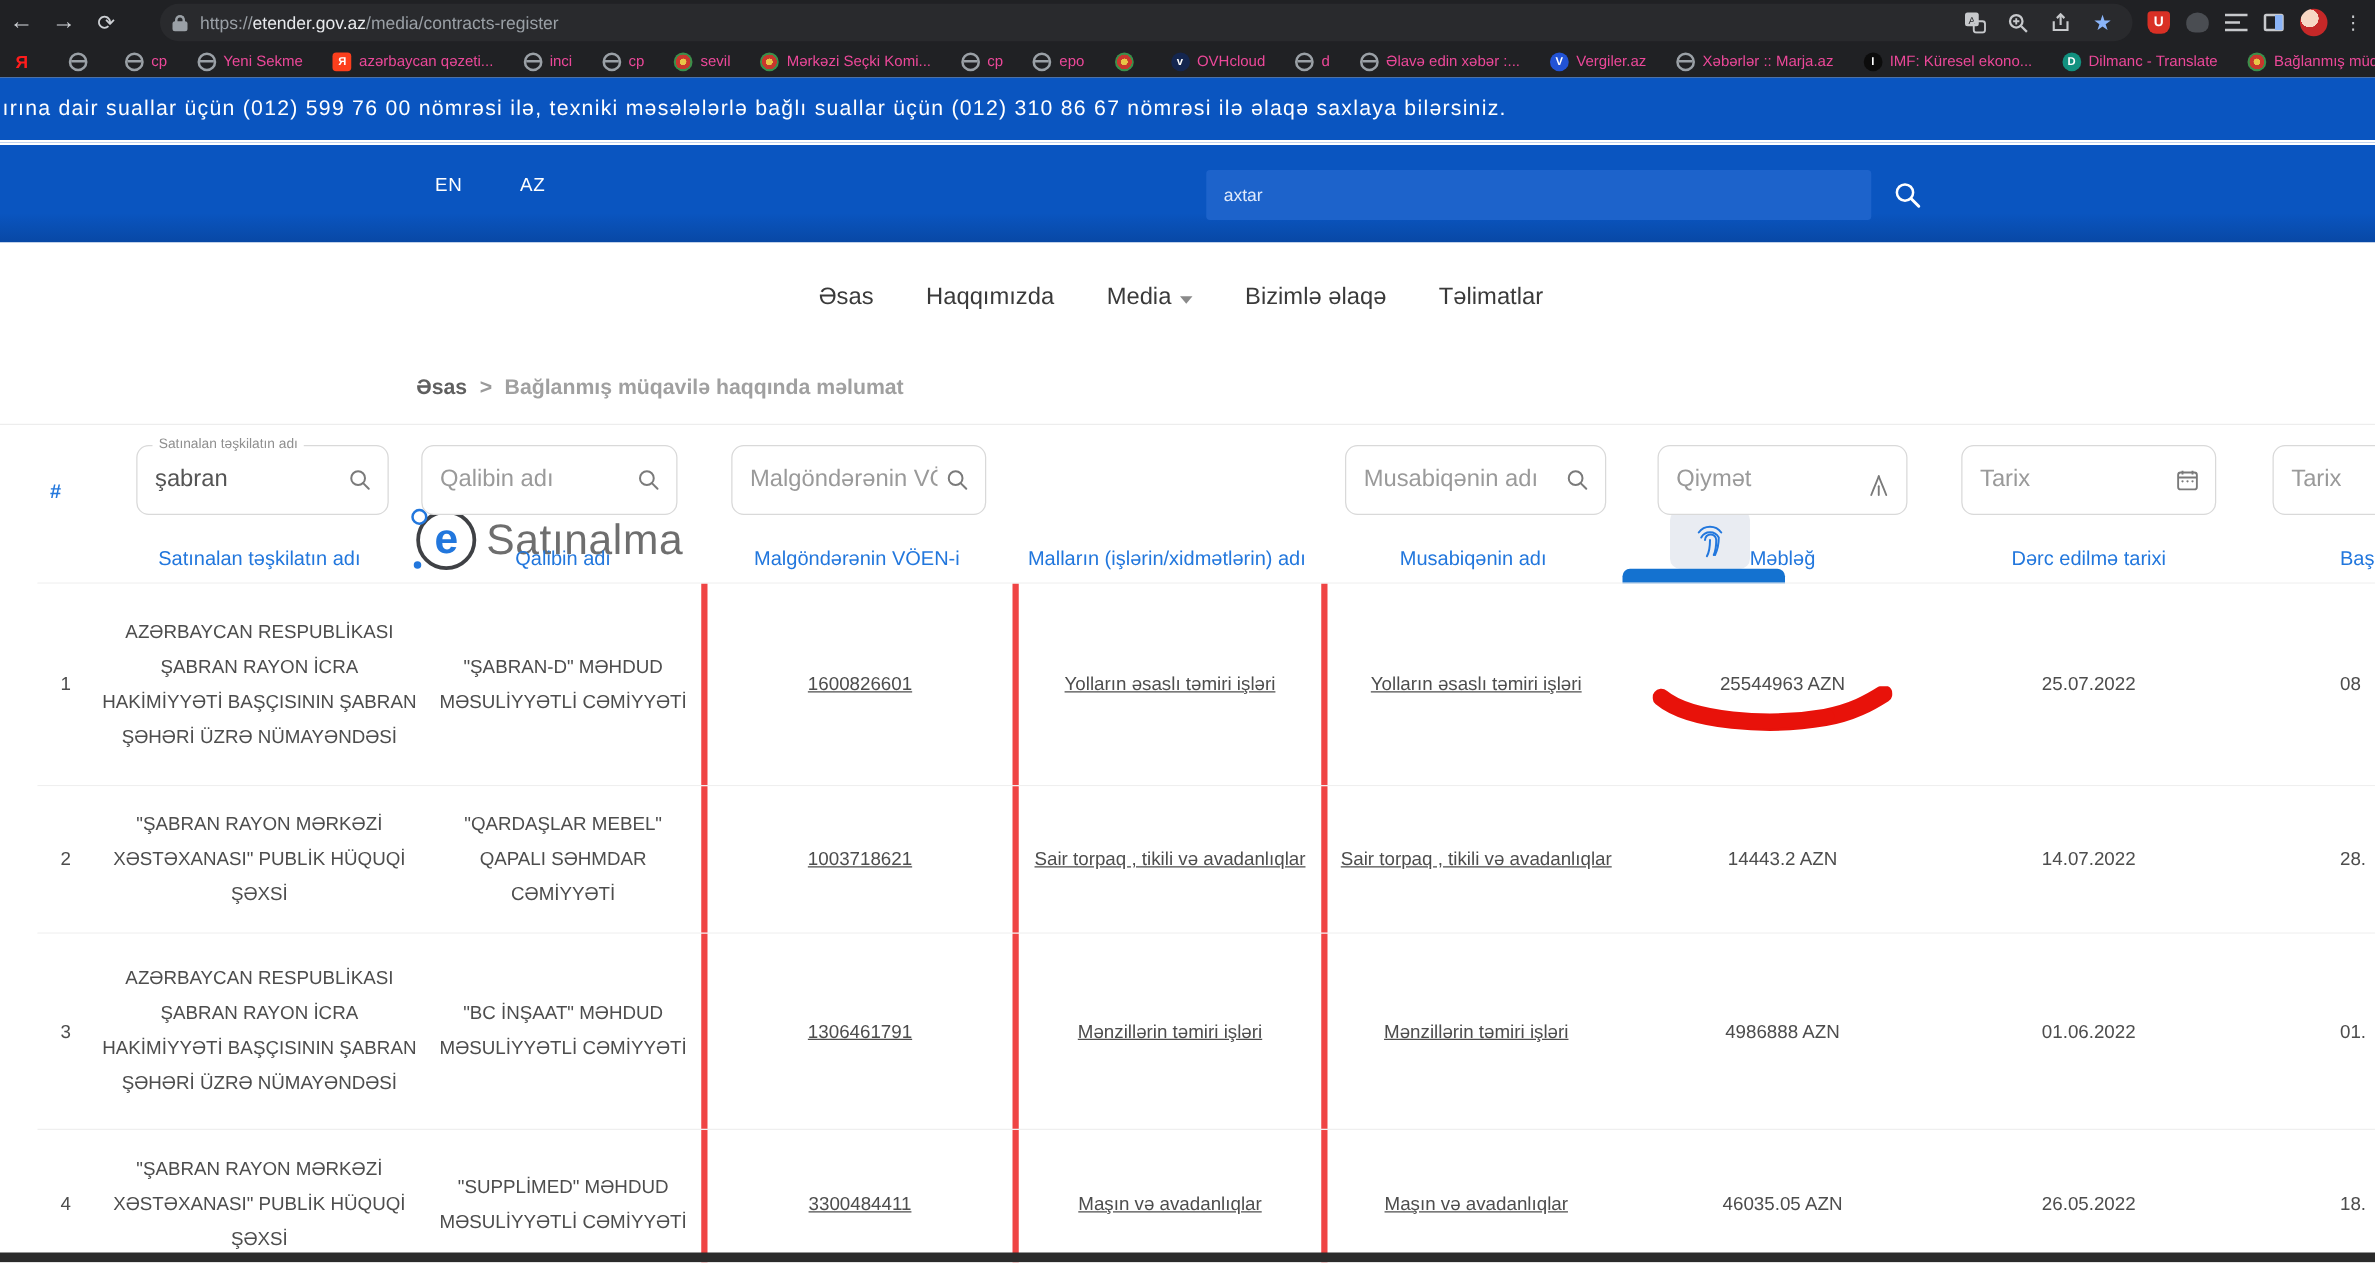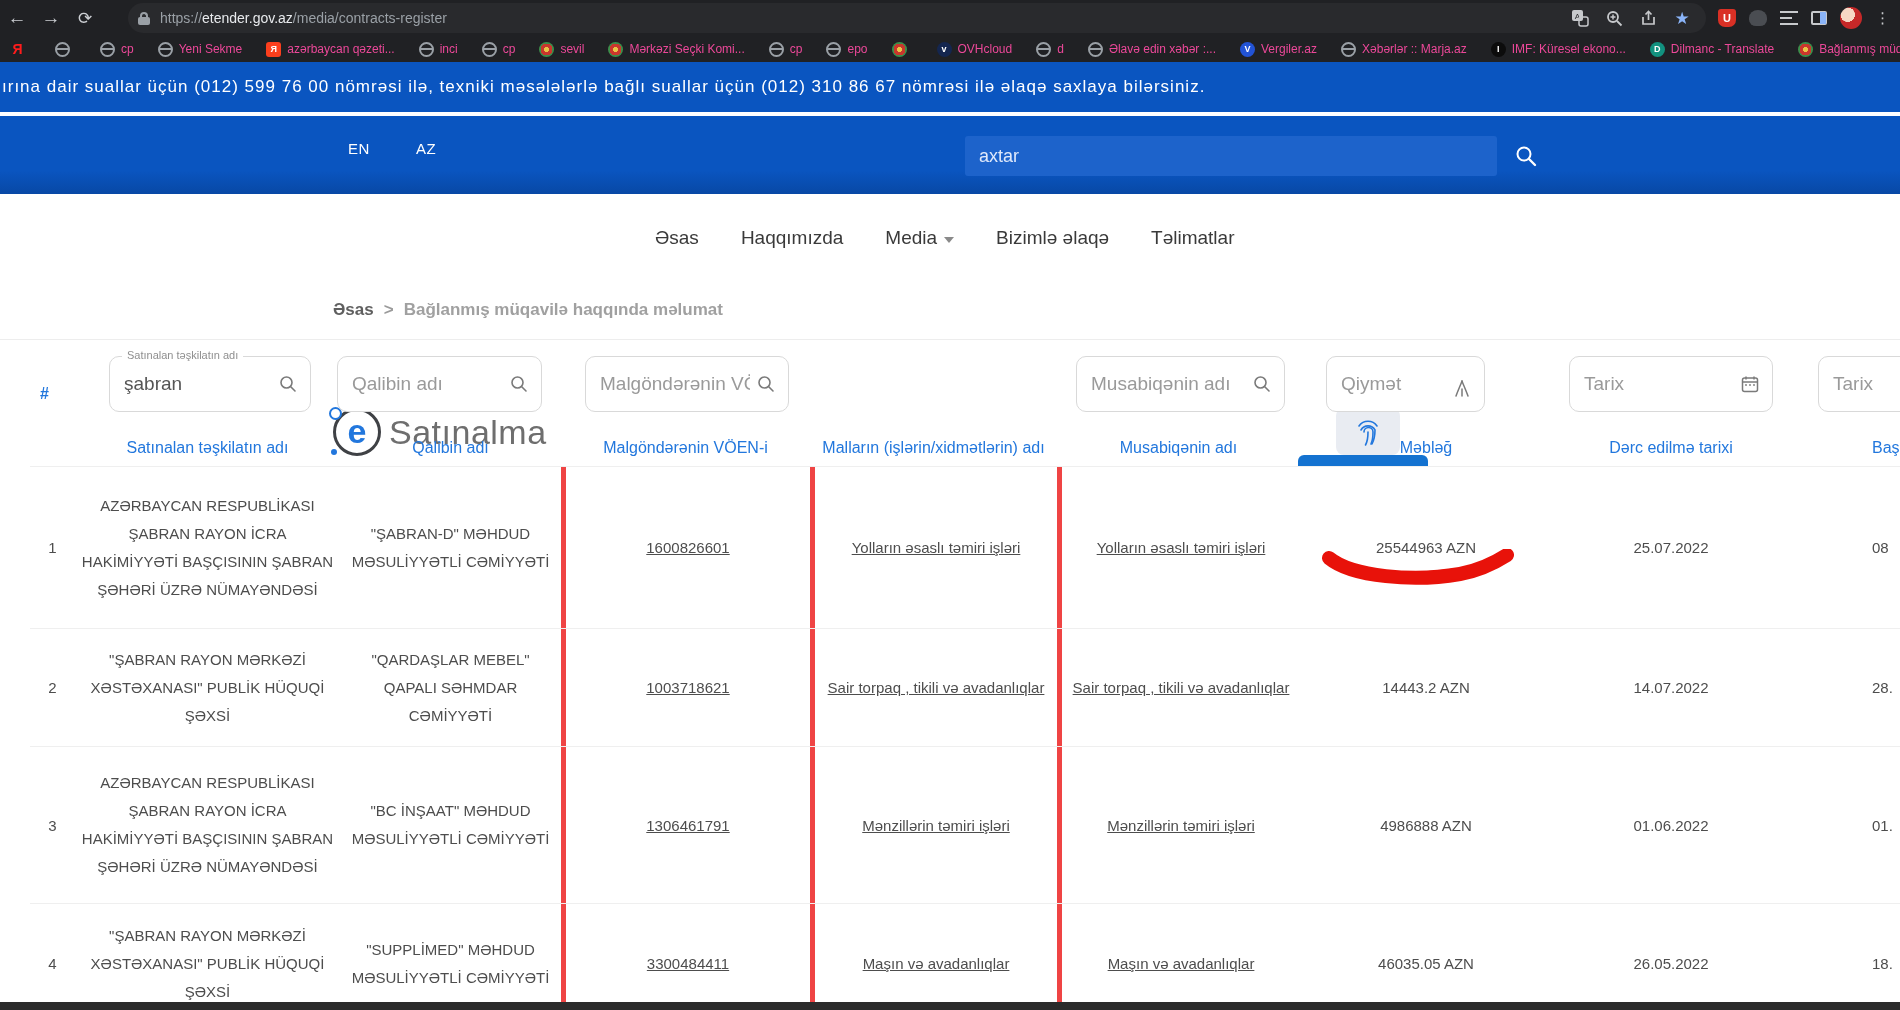--- a/index.html
+++ b/index.html
@@ -46,21 +46,21 @@
   .bmi-imf::before{content:"I";}
   .bmi-dilmanc{background:#12917f;}
   .bmi-dilmanc::before{content:"D";}
 
   
   .phonebar{position:absolute;left:0;top:62px;width:1900px;height:52px;background:#0a55c0;border-bottom:2px solid #fff;display:flex;align-items:center;overflow:hidden;}
   .phonebar span{color:#fff;font-size:17px;letter-spacing:1px;white-space:nowrap;padding-left:2px;}
   .band{position:absolute;left:0;top:116px;width:1900px;height:78px;background:linear-gradient(#0a55c0 70%,#0848a5 100%);}
   .lang{position:absolute;top:24px;color:#fff;font-size:15px;letter-spacing:.5px;cursor:pointer;}
   .searchbox{position:absolute;left:965px;top:20px;width:532px;height:40px;background:#1d63cb;border-radius:3px;display:flex;align-items:center;}
-  .searchbox input{background:transparent;border:none;outline:none;color:#fef9c3;font-size:18px;padding:0 14px;width:100%;}
+  .searchbox input{background:transparent;border:none;outline:none;color:#fef9c3;font-size:14px;padding:0 14px;width:100%;}
   .searchbox input::placeholder{color:#dfe9fb;opacity:1;}
   .band .mag{position:absolute;left:1514px;top:28px;}
 
   
   .sitehead{position:absolute;left:0;top:194px;width:1900px;height:88px;background:#fff;display:flex;align-items:center;}
   .logo{position:absolute;left:333px;top:214px;display:flex;align-items:center;cursor:pointer;}
   .logo .ring{width:48px;height:48px;border:3px solid #3f4145;border-radius:50%;display:flex;align-items:center;justify-content:center;position:relative;background:#fff;}
   .logo .ring::before{content:"";position:absolute;left:-7px;top:-4px;width:9px;height:9px;border:2.5px solid #2277dd;border-radius:50%;background:#fff;}
   .logo .ring::after{content:"";position:absolute;left:-5px;bottom:-2px;width:6px;height:6px;background:#2277dd;border-radius:50%;}
   .logo .e{color:#2277dd;font-size:34px;font-weight:bold;line-height:1;margin-top:-3px;}
@@ -338,21 +338,21 @@
   <div class="fbox" style="left:1076px;width:209px;">
     <input type="text" placeholder="Musabiqənin adı" style="">
     <span class="ficon">
         <svg width="20" height="20" viewBox="0 0 20 20">
           <circle cx="8.5" cy="8.5" r="5.5" fill="none" stroke="#7a7a7a" stroke-width="1.6"></circle>
           <line x1="12.5" y1="12.5" x2="17" y2="17" stroke="#7a7a7a" stroke-width="1.6" stroke-linecap="round"></line>
         </svg>
       </span>
   </div>
 
-  <div class="fbox" style="left:1326px;width:159px;">
+  <div class="fbox" style="left:1326px;width:200px;">
     <input type="text" placeholder="Qiymət" style="">
     <span class="ficon" style="margin-top:8px;">
         <svg width="20" height="20" viewBox="0 0 20 20">
           <g fill="none" stroke="#7a7a7a" stroke-width="1.5" stroke-linecap="round">
             <path d="M4 18 C7 10 9 6 10 3"></path>
             <path d="M16 18 C13 10 11 6 10 3"></path>
             <line x1="10" y1="11" x2="10" y2="18"></line>
           </g>
         </svg>
       </span>

